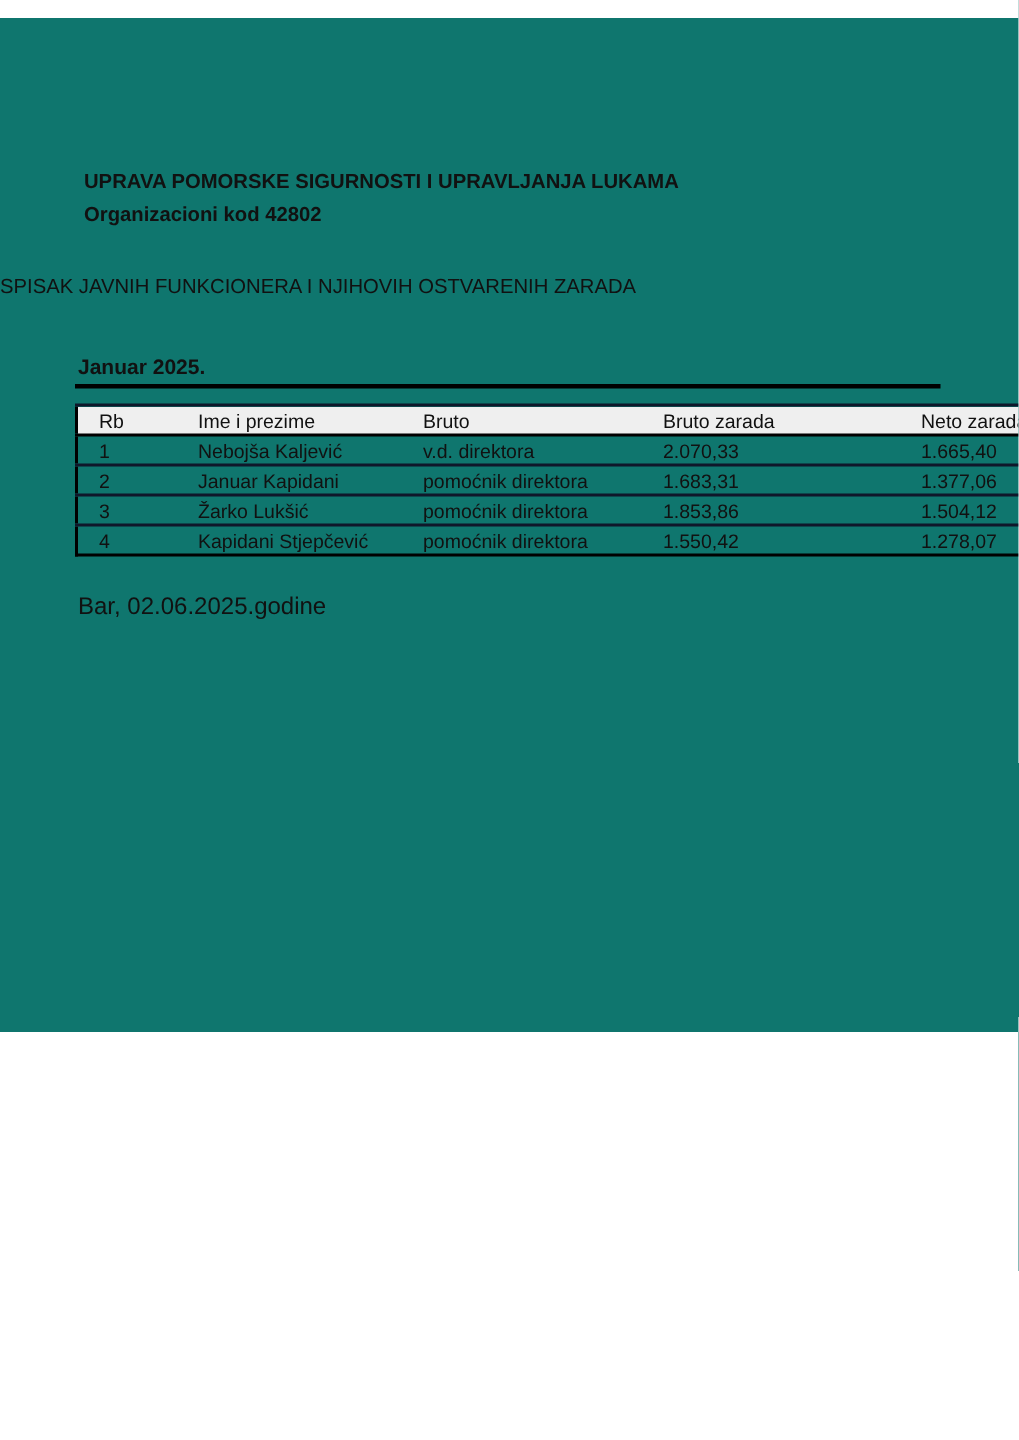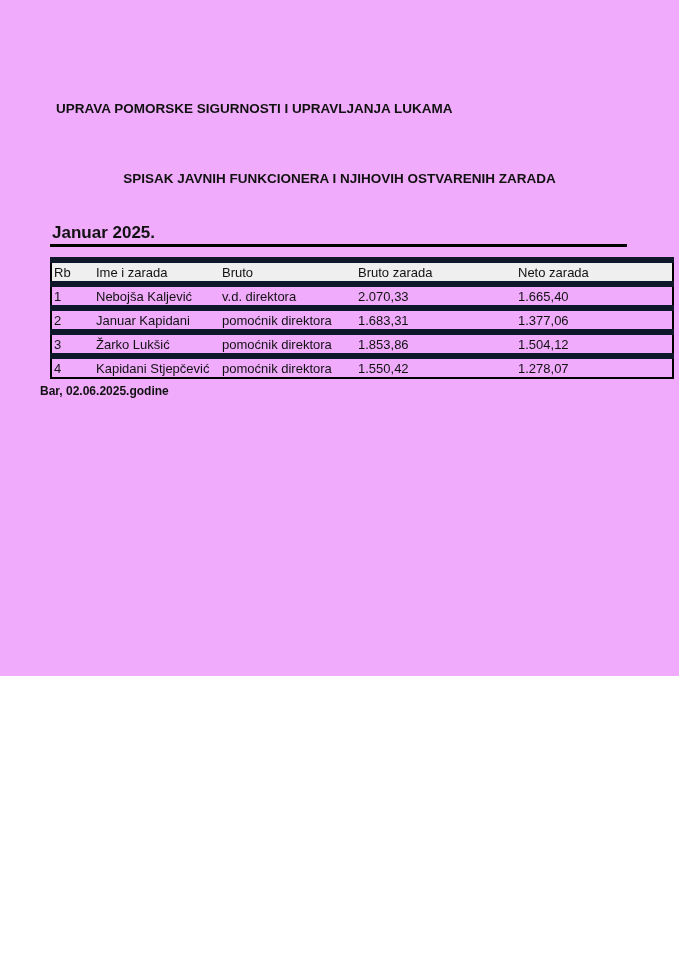--- a/index.html
+++ b/index.html
@@ -4,52 +4,52 @@
 <style>
   html, body {
     margin: 0;
     padding: 0;
     background: #ffffff;
   }
   .page {
     position: relative;
     width: 679px;
     height: 676px;
-    background: #f0abfc;
+    background: #0f766e;
     font-family: "Liberation Sans", sans-serif;
     color: #111111;
     overflow: hidden;
+    margin-top: 12px;
   }
   .org-block {
     position: absolute;
     top: 98px;
     left: 56px;
     font-size: 13.5px;
     font-weight: 700;
     line-height: 22px;
     white-space: nowrap;
   }
   .doc-title {
     position: absolute;
     top: 171px;
     left: 0;
     width: 679px;
-    text-align: center;
     font-size: 13.5px;
-    font-weight: 700;
+    font-weight: 400;
     white-space: nowrap;
   }
   .period-block {
     position: absolute;
     top: 224px;
     left: 50px;
     width: 577px;
     border-bottom: 3px solid #000000;
     padding-bottom: 3px;
-    font-size: 17px;
+    font-size: 14px;
     font-weight: 700;
     line-height: 17px;
   }
   .period-block .period-text { padding-left: 2px; }
   table.salary-table {
     position: absolute;
     top: 257px;
     left: 50px;
     width: 574px;
     border-collapse: collapse;
@@ -60,61 +60,62 @@
   table.salary-table thead tr {
     background: #efefef;
   }
   table.salary-table thead tr th {
     border-bottom: 2px solid #000000;
   }
   table.salary-table th,
   table.salary-table td {
     font-weight: 400;
     text-align: left;
-    padding: 1px 2px;
+    padding: 1px 14px;
     height: 16px;
     line-height: 15px;
     white-space: nowrap;
     overflow: hidden;
-    border-top: 6px solid #0f172a;
+    border-top: 2px solid #0f172a;
   }
   table.salary-table .col0 { width: 38px; }
   table.salary-table .col1 { width: 122px; }
   table.salary-table .col2 { width: 132px; }
   table.salary-table .col3 { width: 148px; text-align: left; padding-right: 10px; }
   table.salary-table .col4 { width: 134px; text-align: left; padding-right: 20px; }
   .footer-line {
     position: absolute;
     top: 384px;
-    left: 40px;
-    font-size: 12px;
-    font-weight: 700;
+    left: 52px;
+    font-size: 16px;
+    font-weight: 400;
     white-space: nowrap;
   }
 </style>
 </head>
 <body>
 
 <div class="page">
 
   <div class="org-block">
     <div>UPRAVA POMORSKE SIGURNOSTI I UPRAVLJANJA LUKAMA</div>
+    <div>Organizacioni kod 42802</div>
   </div>
 
   <div class="doc-title">SPISAK JAVNIH FUNKCIONERA I NJIHOVIH OSTVARENIH ZARADA</div>
 
   <div class="period-block">
     <span class="period-text">Januar 2025.</span>
   </div>
 
   <table class="salary-table">
     <thead>
       <tr>
           <th class="col0">Rb</th>
-          <th class="col1">Ime i zarada</th>
+          <th class="col1">Ime i prezime</th>
           <th class="col2">Bruto</th>
           <th class="col3">Bruto zarada</th>
           <th class="col4">Neto zarada</th>
         </tr>
     </thead>
     <tbody>
         <tr>
           <td class="col0">1</td>
           <td class="col1">Nebojša Kaljević</td>
           <td class="col2">v.d. direktora</td>

